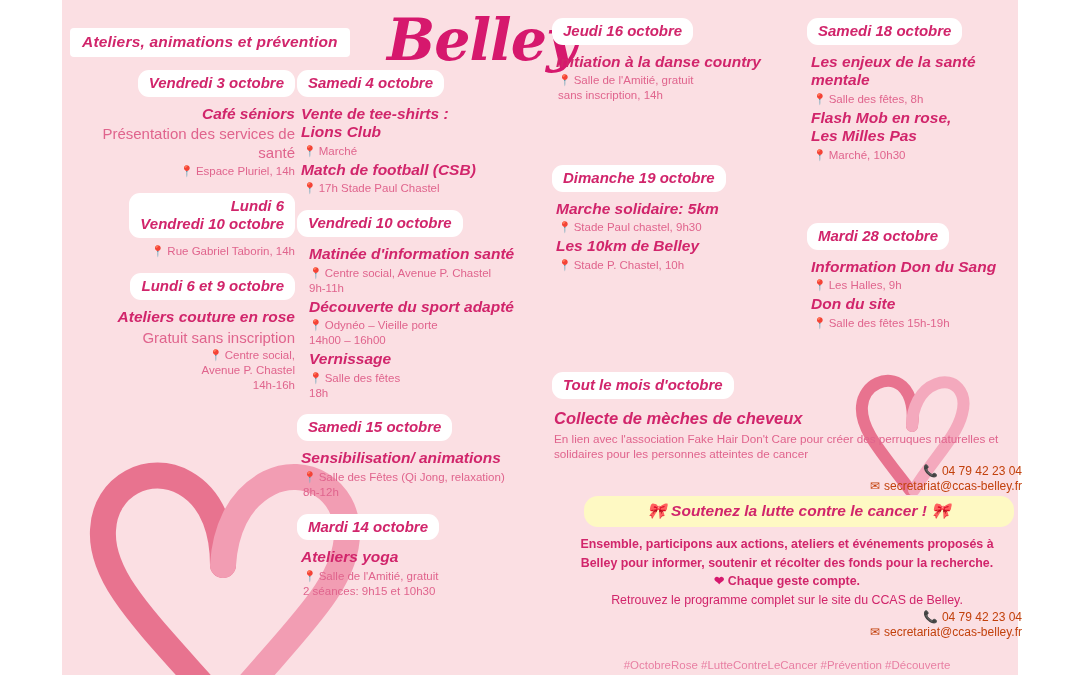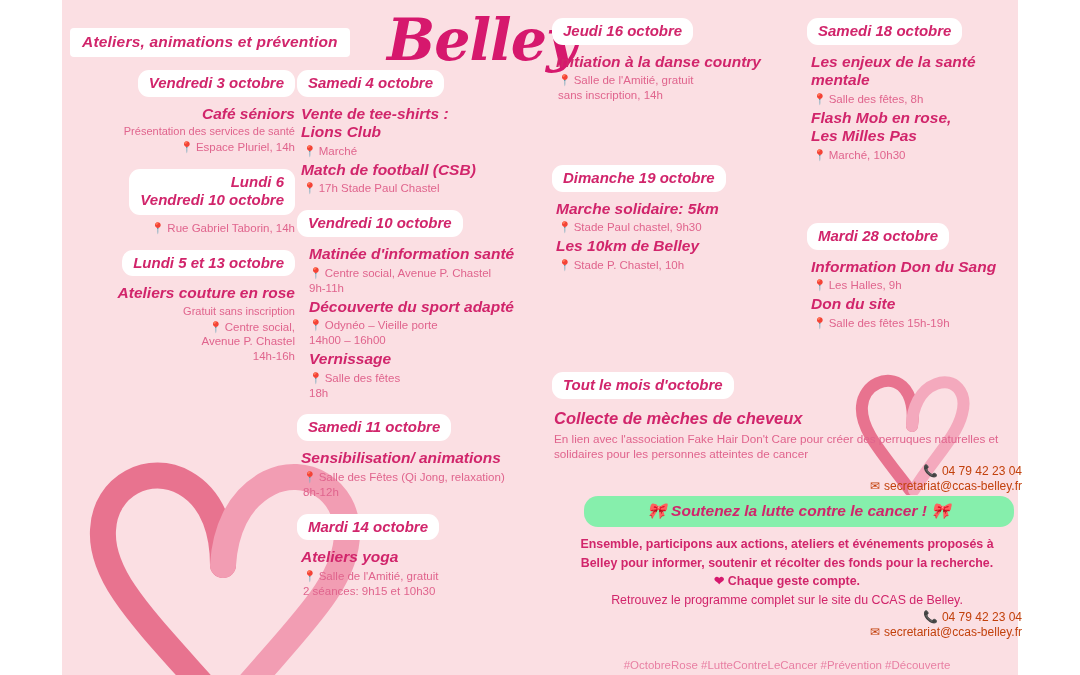--- a/index.html
+++ b/index.html
@@ -101,21 +101,21 @@
   .event { margin-bottom: 14px; }
   .ev-title {
     font-size: 15.5px;
     font-weight: bold;
     font-style: italic;
     color: #d1256b;
     line-height: 1.2;
     margin: 2px 0 2px 4px;
   }
   .ev-sub {
-    font-size: 11px;
+    font-size: 15px;
     color: #e0648d;
     margin: 0 0 1px 6px;
     line-height: 1.25;
   }
   .ev-loc {
     font-size: 11.5px;
     color: #e0648d;
     margin: 0 0 1px 6px;
     line-height: 1.3;
   }
@@ -143,21 +143,21 @@
     text-align: right;
     margin: 1px 0;
   }
   .contact-line .ic { margin-right: 4px; }
 
   .cta {
     position: absolute;
     left: 522px;
     top: 496px;
     width: 410px;
-    background: #86efac;
+    background: #fef9c3;
     border-radius: 14px;
     padding: 6px 10px 7px 10px;
     text-align: center;
     font-size: 15.5px;
     font-weight: bold;
     font-style: italic;
     color: #d1256b;
   }
   .cta .bow { color: #d6186d; margin: 0 4px; }
 
@@ -221,21 +221,21 @@
         <div class="ev-sub">Présentation des services de santé</div>
         <div class="ev-loc"><span class="pin">📍</span><span>Espace Pluriel, 14h</span></div>
       </div>
 
       <div class="event">
         <div class="date-chip two-line">Lundi 6<br>Vendredi 10 octobre</div>
         <div class="ev-loc"><span class="pin">📍</span><span>Rue Gabriel Taborin, 14h</span></div>
       </div>
 
       <div class="event">
-        <div class="date-chip">Lundi 5 et 13 octobre</div>
+        <div class="date-chip">Lundi 6 et 9 octobre</div>
         <div class="ev-title">Ateliers couture en rose</div>
         <div class="ev-sub">Gratuit sans inscription</div>
         <div class="ev-loc"><span class="pin">📍</span><span>Centre social,<br>Avenue P. Chastel<br>14h-16h</span></div>
       </div>
 
     </div>
 
     <div class="col col2">
 
       <div class="event">
@@ -250,21 +250,21 @@
         <div class="date-chip">Vendredi 10 octobre</div>
         <div class="ev-title indent">Matinée d'information santé</div>
         <div class="ev-loc indent"><span class="pin">📍</span><span>Centre social,  Avenue P. Chastel<br>9h-11h</span></div>
         <div class="ev-title indent">Découverte du sport adapté</div>
         <div class="ev-loc indent"><span class="pin">📍</span><span>Odynéo – Vieille porte<br>14h00 – 16h00</span></div>
         <div class="ev-title indent">Vernissage</div>
         <div class="ev-loc indent"><span class="pin">📍</span><span>Salle des fêtes<br>18h</span></div>
       </div>
 
       <div class="event">
-        <div class="date-chip">Samedi 11 octobre</div>
+        <div class="date-chip">Samedi 15 octobre</div>
         <div class="ev-title">Sensibilisation/ animations</div>
         <div class="ev-loc"><span class="pin">📍</span><span>Salle des Fêtes (Qi Jong, relaxation)<br>8h-12h</span></div>
       </div>
 
       <div class="event">
         <div class="date-chip">Mardi 14 octobre</div>
         <div class="ev-title">Ateliers yoga</div>
         <div class="ev-loc"><span class="pin">📍</span><span>Salle de l'Amitié, gratuit<br>2 séances: 9h15 et 10h30</span></div>
       </div>
 

